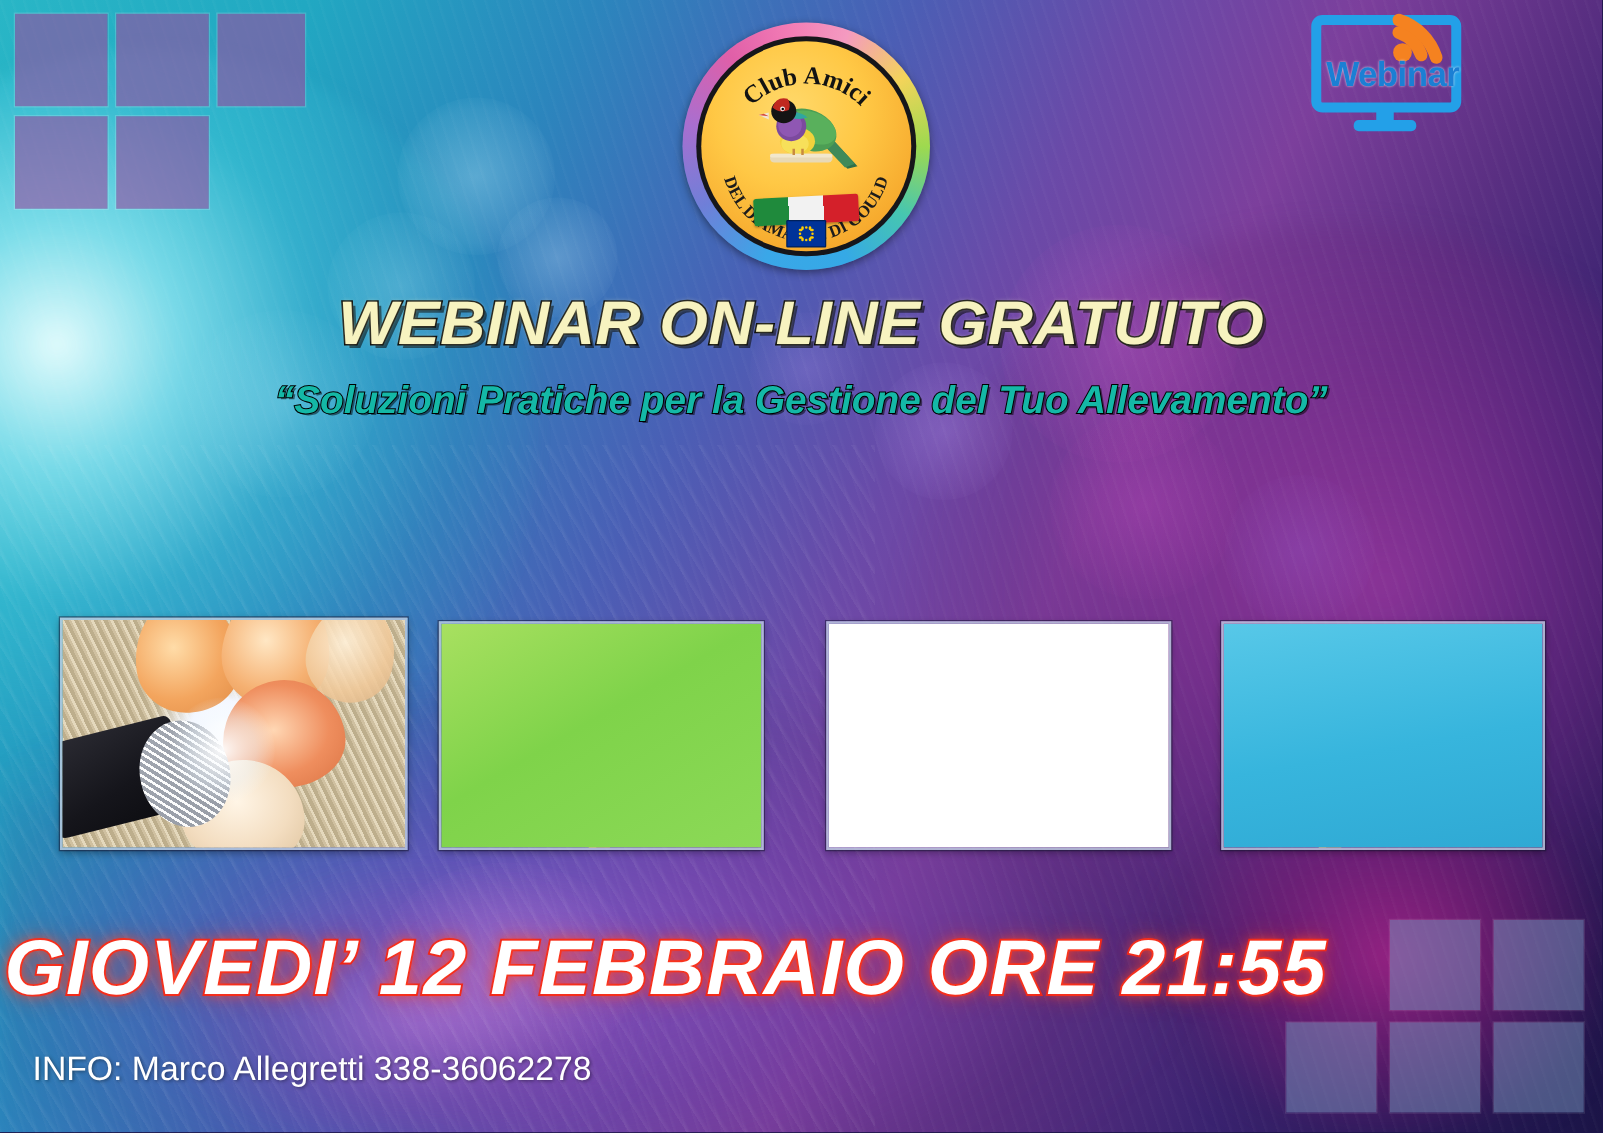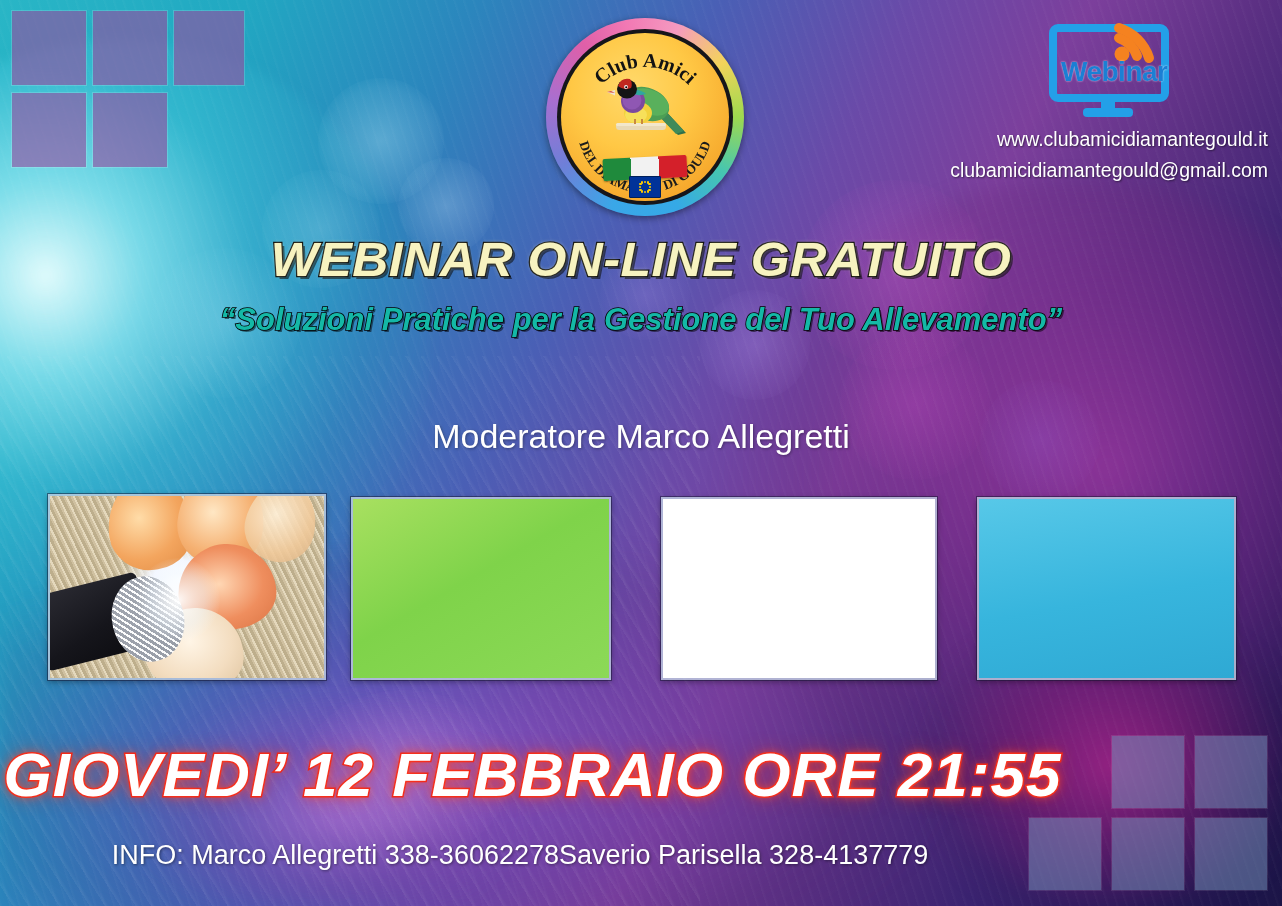--- a/index.html
+++ b/index.html
@@ -182,31 +182,31 @@
     paint-order:stroke fill;
     text-shadow:
       0 0 9px rgba(255,70,40,.85),
       0 0 20px rgba(255,50,30,.55);
     white-space:nowrap;
   }
 
   
   .footer-row{
     position:absolute;left:0;top:840px;width:1040px;
-    display:flex;justify-content:center;
-    padding:0 26px;box-sizing:border-box;
+    display:flex;justify-content:flex-start;
+    padding:0 26px;box-sizing:border-box;gap:28px;
   }
   .footer-txt{
     font-size:27px;color:#ffffff;font-weight:400;
     text-shadow:1px 1px 3px rgba(0,0,0,.45);
     white-space:nowrap;
   }
 
   
-  .webinar-badge{position:absolute;left:1045px;top:12px;width:150px;height:105px;}
+  .webinar-badge{position:absolute;left:1045px;top:0;width:150px;height:105px;}
   .wb-word{
     position:absolute;left:16px;top:44px;
     font-size:28px;font-weight:bold;color:#1b7fd4;
     letter-spacing:-.5px;
     text-shadow:0 0 2px rgba(255,255,255,.8);
   }
   .contact-line{
     position:absolute;right:14px;text-align:right;
     color:#ffffff;font-size:19.5px;white-space:nowrap;
     text-shadow:1px 1px 2px rgba(0,0,0,.5);
@@ -370,26 +370,23 @@
 
       <g fill="none" stroke="#f58220" stroke-width="10" stroke-linecap="round">
         <path d="M92 44 a30 30 0 0 0 -18 -18"></path>
         <path d="M104 46 a46 46 0 0 0 -30 -30"></path>
       </g>
       <circle cx="77" cy="42" r="7.5" fill="#f58220"></circle>
     </svg>
     <div class="wb-word">Webinar</div>
   </div>
 
-  <div class="contact-line c1">www.clubamicidiamantegould.it</div>
-  <div class="contact-line c2">clubamicidiamantegould@gmail.com</div>
 
   <div class="h-title">WEBINAR ON-LINE GRATUITO</div>
   <div class="h-sub">“Soluzioni Pratiche per la Gestione del Tuo Allevamento”</div>
-  <div class="h-speaker l2">Moderatore Marco Allegretti</div>
 
   <div class="photo" style="left:48px;top:494px;width:278px;height:186px;">
     <div class="ph-inner">
       <div class="eggs-bg"></div>
       <div class="egg" style="left:58px;top:-18px;width:84px;height:92px;background:radial-gradient(ellipse at 35% 40%, #ffd8a0, #f0a košem 0%);background:radial-gradient(ellipse at 38% 42%, #ffdca8 0%, #f3a55e 55%, #e08b45 100%);transform:rotate(-8deg);"></div>
       <div class="egg" style="left:128px;top:-26px;width:86px;height:96px;background:radial-gradient(ellipse at 40% 45%, #ffe7c4 0%, #f5b071 55%, #de8d4c 100%);transform:rotate(6deg);"></div>
       <div class="egg" style="left:196px;top:-14px;width:70px;height:80px;background:radial-gradient(ellipse at 40% 42%, #fff0d8 0%, #f0c99a 60%, #d9b184 100%);transform:rotate(14deg);opacity:.9;"></div>
       <div class="egg" style="left:128px;top:48px;width:98px;height:86px;background:radial-gradient(ellipse at 42% 46%, #ffd7b4 0%, #ef8e5e 55%, #da7343 100%);transform:rotate(-4deg);"></div>
       <div class="egg" style="left:96px;top:112px;width:98px;height:84px;background:radial-gradient(ellipse at 44% 40%, #fff5e6 0%, #f3ddc0 55%, #ddc29c 100%);transform:rotate(3deg);"></div>
       <div class="torch-body"></div>
@@ -513,16 +510,15 @@
 
         <path d="M92 120 l-4 10 M102 120 l-1 10" stroke="#c98a6a" stroke-width="3.2" fill="none"></path>
       </svg>
     </div>
   </div>
 
   <div class="h-date">GIOVEDI’ 12 FEBBRAIO ORE 21:55</div>
 
   <div class="footer-row">
     <div class="footer-txt">INFO: Marco Allegretti 338-36062278</div>
-    <div class="footer-txt">Saverio Parisella 328-4137779</div>
   </div>
 
 </div>
 
 </body></html>

